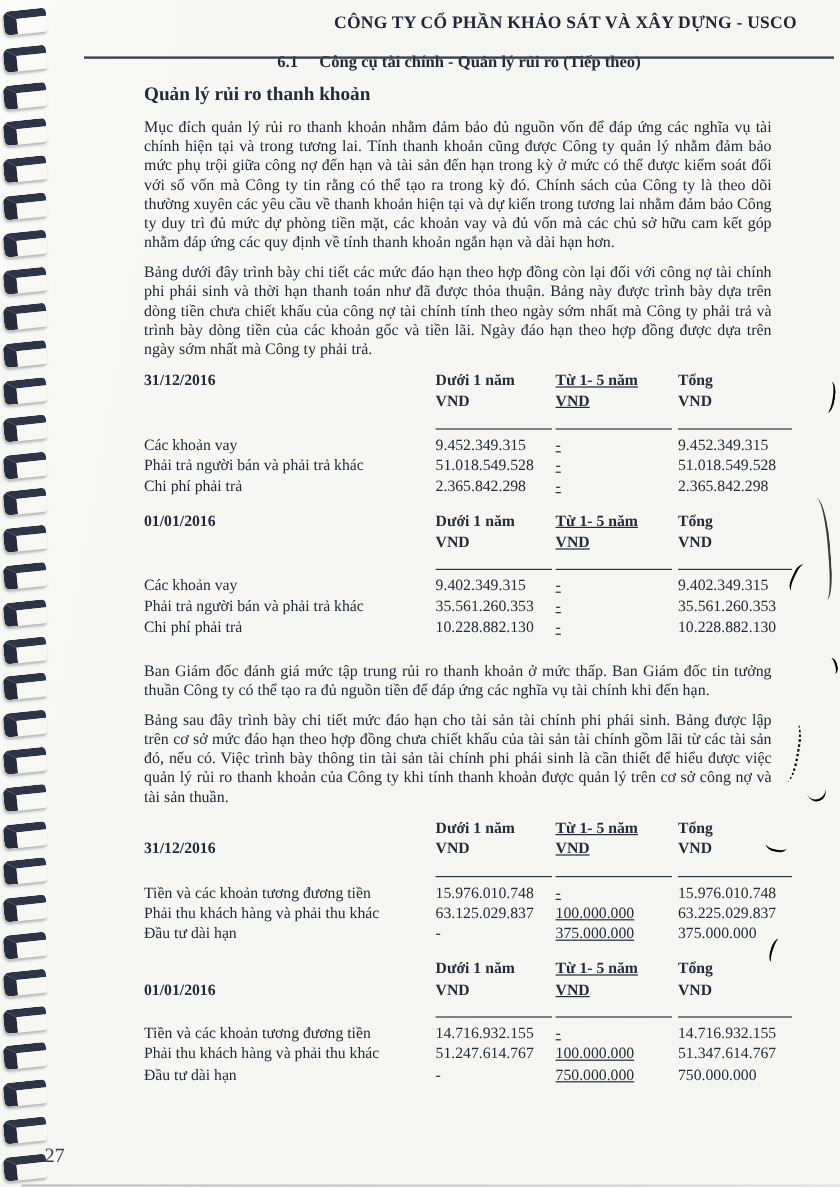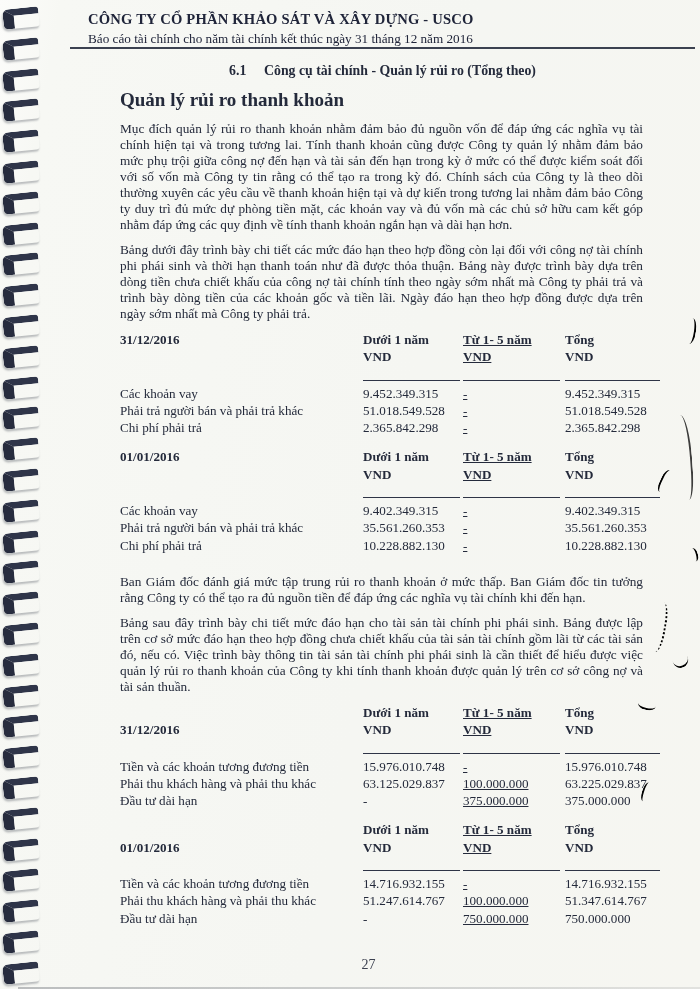--- a/index.html
+++ b/index.html
@@ -17,47 +17,47 @@
   .binding{position:absolute;left:0;top:0;width:44px;height:100%;}
   .loop{
     position:absolute;left:3px;width:25px;height:13px;
     border-left:11px solid #272c3e;border-top:7px solid #2f3549;
     border-radius:6px 4px 3px 5px;
     transform:rotate(-6deg);
     box-shadow:-1px 2px 2px rgba(40,45,60,.30), inset 1px 1px 1px rgba(255,255,255,.22);
   }
   
   .hdr{margin:11px 36px 0 88px;color:#20253a;}
-  .company{font-size:14.6px;font-weight:bold;letter-spacing:.2px;}
+  .company{font-size:14.6px;font-weight:bold;letter-spacing:.2px;text-align:right;}
   .subtitle{font-size:13.2px;margin-top:3px;}
   .rule{position:absolute;left:70px;right:5px;top:47px;height:1.7px;background:#3b4150;}
   .titlerow{display:flex;justify-content:space-between;margin-top:10px;font-weight:bold;font-size:14px;}
   
   main{margin:16px 20px 0 120px;color:#242a3b;}
   .sec{display:flex;font-weight:bold;font-size:13.8px;margin-left:-35px;margin-bottom:2px;justify-content:center;}
   .sec-num{flex:0 0 35px;}
-  .subhead{font-size:19px;font-weight:bold;margin:10px 0 10px;}
+  .subhead{font-size:16px;font-weight:bold;margin:10px 0 10px;}
   p{font-size:13.3px;line-height:16px;text-align:justify;margin:0 0 9px;width:523px;}
   p.gap-top{margin-top:10px;}
   
   .fintable{width:540px;font-size:13.1px;margin-bottom:12px;}
   .fintable.mb-lg{margin-bottom:20px;}
   .trow{display:flex;line-height:17.3px;}
   .tlabel{flex:0 0 243px;text-align:left;}
   .tc{flex:0 0 97px;text-align:left;white-space:nowrap;}
   .tc.c2{margin-left:3px;text-decoration:underline;}
   .tc.c3{flex-basis:95px;margin-left:5px;}
   .bold{font-weight:bold;}
   .u{border-bottom:1.5px solid #2e3446;padding-bottom:14px;}
   .tunit{margin-bottom:4px;}
   .date{font-weight:bold;}
   
   .pagenum{
     position:absolute;bottom:16px;left:0;width:100%;box-sizing:border-box;
-    padding-left:37px;text-align:center;font-size:14px;color:#3c4150;
+    padding-left:37px;text-align:left;font-size:17px;color:#3c4150;
   }
   .bedge{position:absolute;bottom:0;left:18px;right:0;height:2px;
     background:linear-gradient(to right,rgba(75,80,90,.35),rgba(75,80,90,.12));}
   
   .mark{position:absolute;border-color:rgba(183,48,55,.5);pointer-events:none;}
   .m1{top:318px;left:686px;width:8px;height:26px;border-right:2px solid;border-radius:50%;transform:rotate(8deg);}
   .m2{top:415px;left:676px;width:14px;height:85px;border-right:2px solid;border-radius:50% 60% 40% 50%;opacity:.75;transform:rotate(-4deg);}
   .m3{top:470px;left:660px;width:10px;height:24px;border-left:2px solid;border-radius:40%;transform:rotate(25deg);}
   .m4{top:548px;left:690px;width:6px;height:14px;border-right:2px solid;border-radius:50%;transform:rotate(-15deg);}
   .m5{top:602px;left:652px;width:12px;height:50px;border-right:2px dotted;border-radius:45%;transform:rotate(10deg);}
@@ -100,29 +100,28 @@
       <div class="loop" style="top: 808.8px;"></div>
       <div class="loop" style="top: 839.6px;"></div>
       <div class="loop" style="top: 870.4px;"></div>
       <div class="loop" style="top: 901.2px;"></div>
       <div class="loop" style="top: 932px;"></div>
       <div class="loop" style="top: 962.8px;"></div>
     </div>
 
   <div class="hdr">
     <div class="company">CÔNG TY CỔ PHẦN KHẢO SÁT VÀ XÂY DỰNG - USCO</div>
-    <div class="subtitle">Báo cáo tài chính cho năm tài chính kết thúc ngày 31 tháng 12 năm 2016</div>
   </div>
   <div class="rule"></div>
 
   <main>
 
     <div class="sec">
       <span class="sec-num">6.1</span>
-      <span>Công cụ tài chính - Quản lý rủi ro (Tổng theo)</span>
+      <span>Công cụ tài chính - Quản lý rủi ro (Tiếp theo)</span>
     </div>
 
     <div class="subhead">Quản lý rủi ro thanh khoản</div>
 
     <p>Mục đích quản lý rủi ro thanh khoản nhằm đảm bảo đủ nguồn vốn để đáp ứng các nghĩa vụ tài chính hiện tại và trong tương lai. Tính thanh khoản cũng được Công ty quản lý nhằm đảm bảo mức phụ trội giữa công nợ đến hạn và tài sản đến hạn trong kỳ ở mức có thể được kiểm soát đối với số vốn mà Công ty tin rằng có thể tạo ra trong kỳ đó. Chính sách của Công ty là theo dõi thường xuyên các yêu cầu về thanh khoản hiện tại và dự kiến trong tương lai nhằm đảm bảo Công ty duy trì đủ mức dự phòng tiền mặt, các khoản vay và đủ vốn mà các chủ sở hữu cam kết góp nhằm đáp ứng các quy định về tính thanh khoản ngắn hạn và dài hạn hơn.</p>
     <p>Bảng dưới đây trình bày chi tiết các mức đáo hạn theo hợp đồng còn lại đối với công nợ tài chính phi phái sinh và thời hạn thanh toán như đã được thỏa thuận. Bảng này được trình bày dựa trên dòng tiền chưa chiết khấu của công nợ tài chính tính theo ngày sớm nhất mà Công ty phải trả và trình bày dòng tiền của các khoản gốc và tiền lãi. Ngày đáo hạn theo hợp đồng được dựa trên ngày sớm nhất mà Công ty phải trả.</p>
 
     <div class="fintable">
       <div class="trow">
         <span class="tlabel date">31/12/2016</span>
@@ -182,21 +181,21 @@
         <span class="tc c3">35.561.260.353</span>
       </div>
       <div class="trow">
         <span class="tlabel">Chi phí phải trả</span>
         <span class="tc c1">10.228.882.130</span>
         <span class="tc c2">-</span>
         <span class="tc c3">10.228.882.130</span>
       </div>
     </div>
 
-    <p class="gap-top">Ban Giám đốc đánh giá mức tập trung rủi ro thanh khoản ở mức thấp. Ban Giám đốc tin tưởng rằng Công ty có thể tạo ra đủ nguồn tiền để đáp ứng các nghĩa vụ tài chính khi đến hạn.</p>
+    <p class="gap-top">Ban Giám đốc đánh giá mức tập trung rủi ro thanh khoản ở mức thấp. Ban Giám đốc tin tưởng thuần Công ty có thể tạo ra đủ nguồn tiền để đáp ứng các nghĩa vụ tài chính khi đến hạn.</p>
     <p>Bảng sau đây trình bày chi tiết mức đáo hạn cho tài sản tài chính phi phái sinh. Bảng được lập trên cơ sở mức đáo hạn theo hợp đồng chưa chiết khấu của tài sản tài chính gồm lãi từ các tài sản đó, nếu có. Việc trình bày thông tin tài sản tài chính phi phái sinh là cần thiết để hiểu được việc quản lý rủi ro thanh khoản của Công ty khi tính thanh khoản được quản lý trên cơ sở công nợ và tài sản thuần.</p>
 
     <div class="fintable">
       <div class="trow">
         <span class="tlabel"></span>
         <span class="tc c1 bold">Dưới 1 năm</span>
         <span class="tc c2 bold">Từ 1- 5 năm</span>
         <span class="tc c3 bold">Tổng</span>
       </div>
       <div class="trow tunit">

